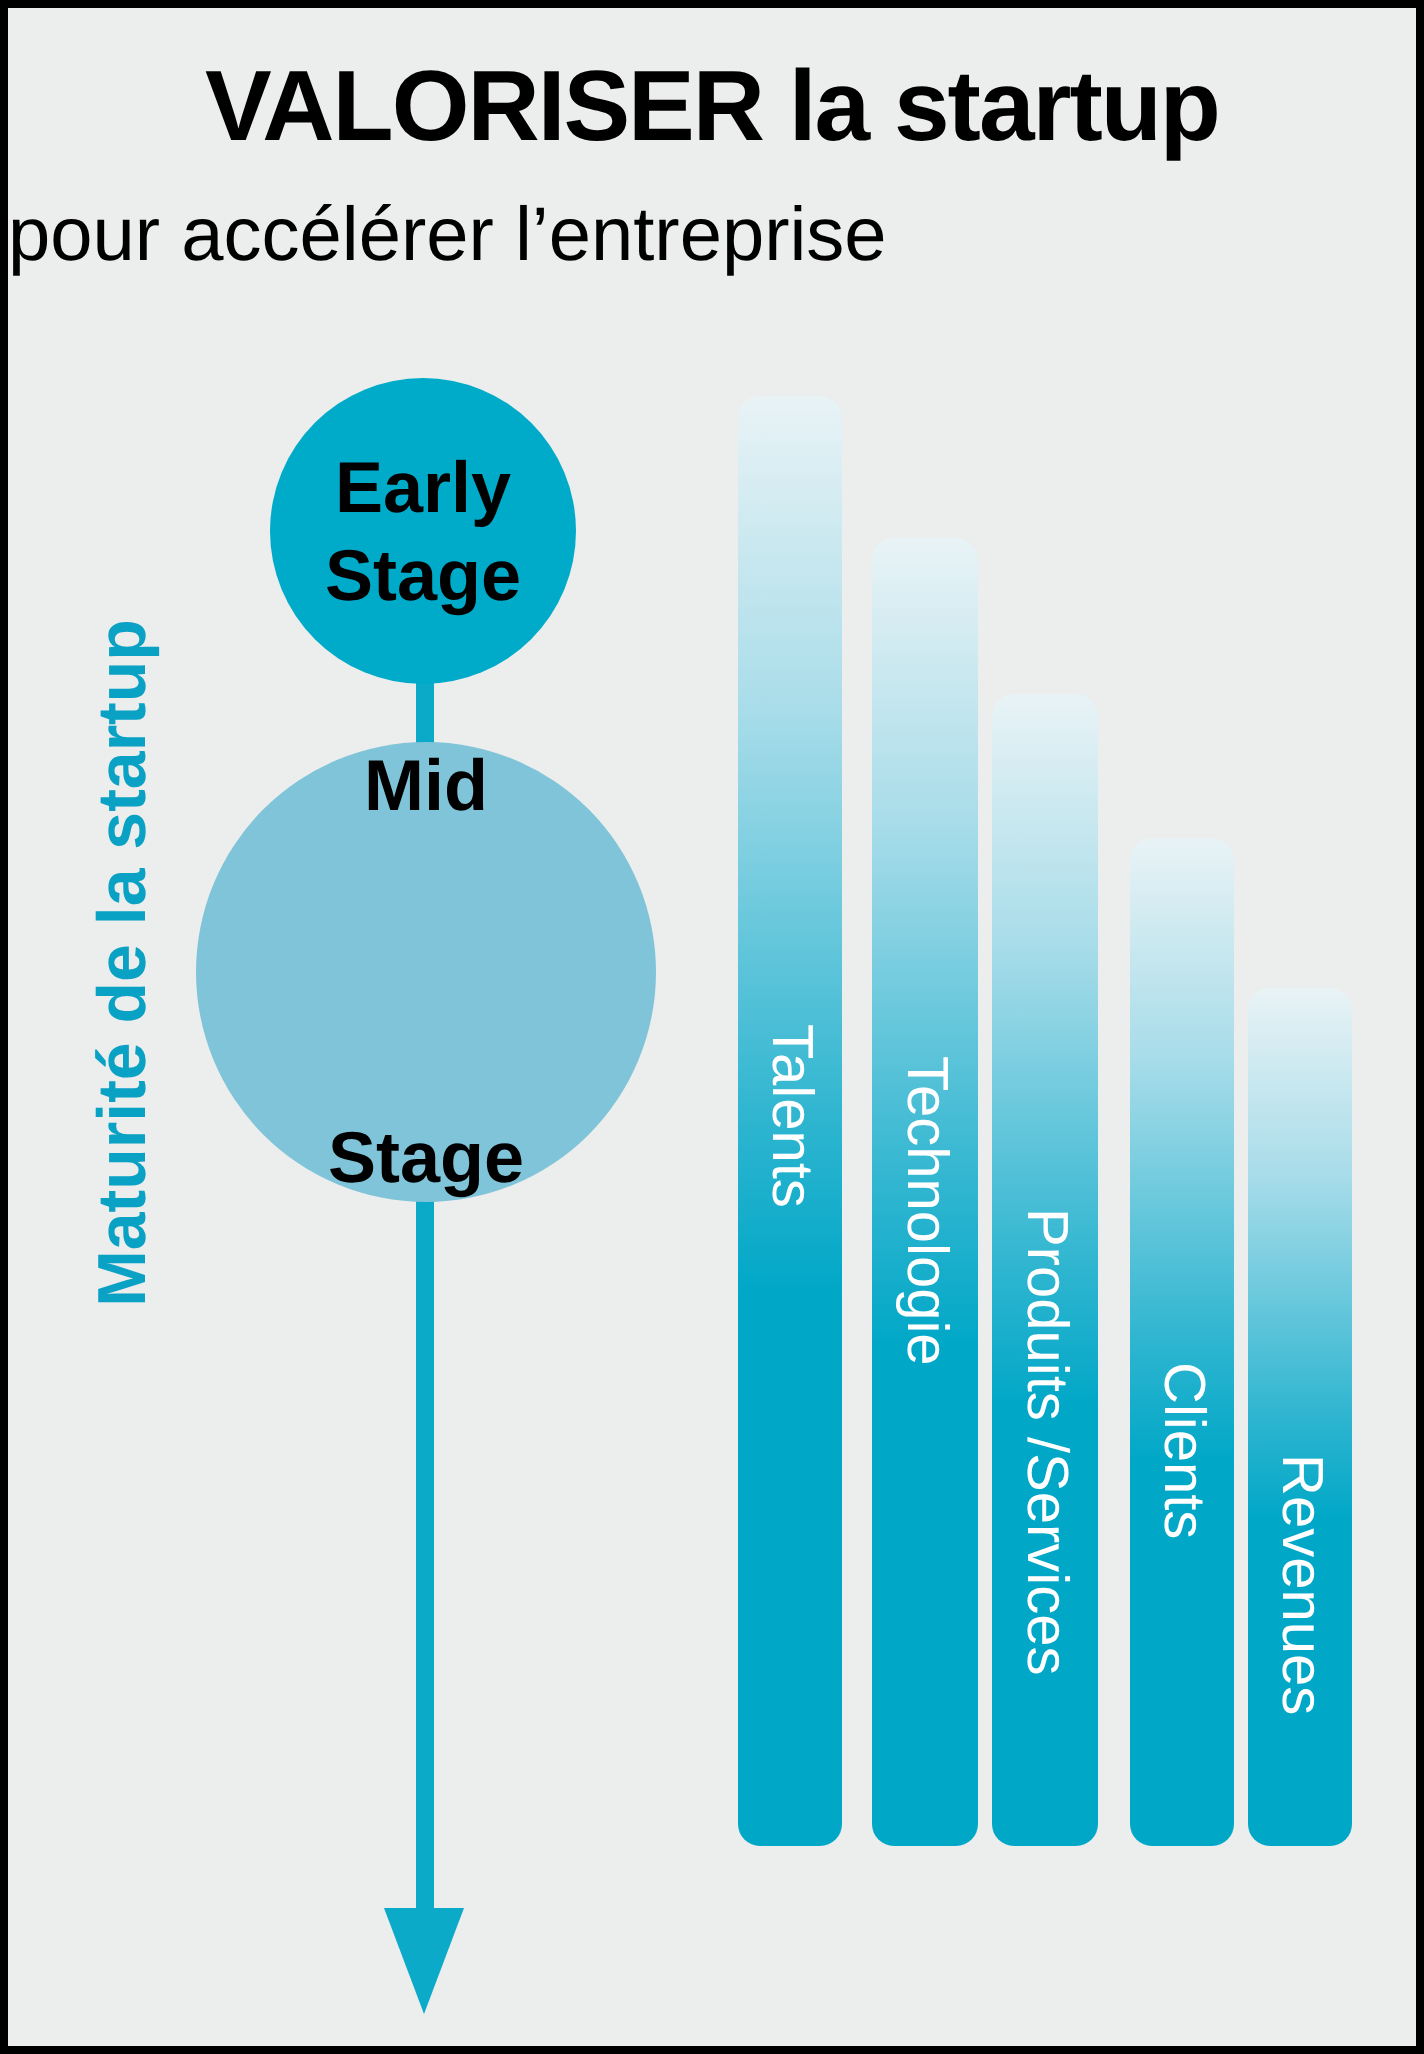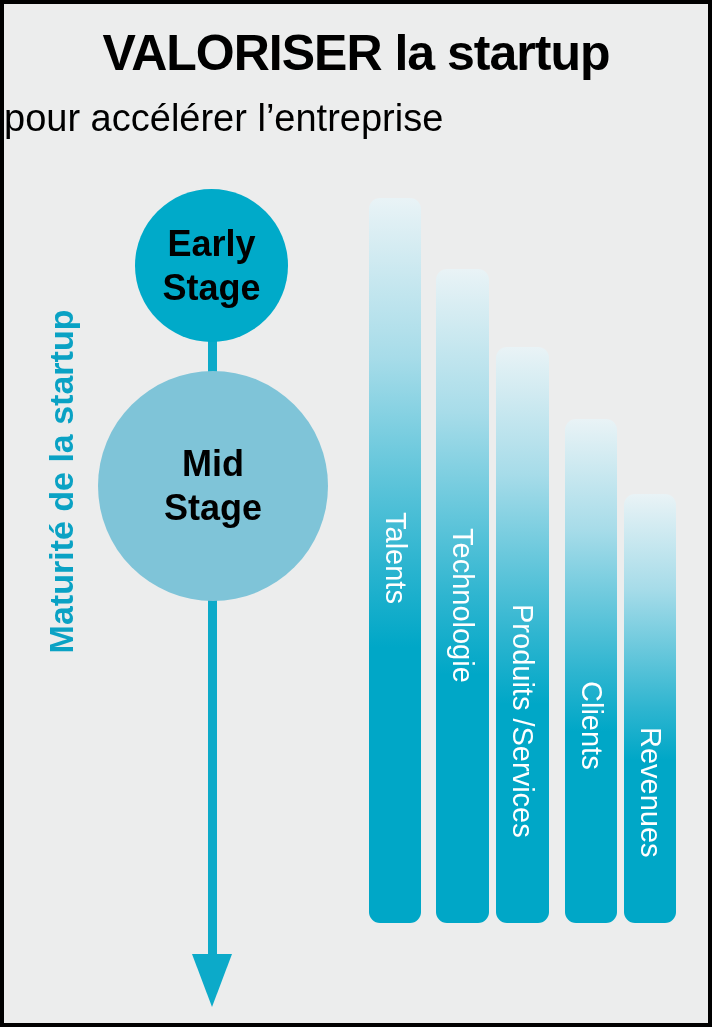--- a/index.html
+++ b/index.html
@@ -47,21 +47,21 @@
     border-top:53px solid #0caac9;
   }
   
   .stage{
     position:absolute;border-radius:50%;
     display:flex;flex-direction:column;align-items:center;justify-content:center;
     text-align:center;color:#000;font-weight:bold;line-height:1.22;
   }
   .stage span{display:block;}
   .stage-early{left:131px;top:185px;width:153px;height:153px;background:#00aac9;font-size:36px;}
-  .stage-mid{left:94px;top:367px;width:230px;height:230px;background:#7fc4d8;font-size:36px;}
+  .stage-mid{left:94px;top:367px;width:230px;height:230px;background:#7fc4d8;font-size:36px;justify-content:space-between;}
   .stage-scale{left:71px;top:628px;width:278px;height:278px;background:#bfe0ea;font-size:36px;}
   
   .bar{
     position:absolute;
     border-radius:11px;
     background:linear-gradient(180deg,#e9f3f6 0%,#a7dce9 22%,#2eb5d0 50%,#00a7c7 62%,#00a7c7 100%);
     display:flex;justify-content:center;align-items:flex-start;
   }
   .bar .bar-label{
     writing-mode:vertical-rl;

